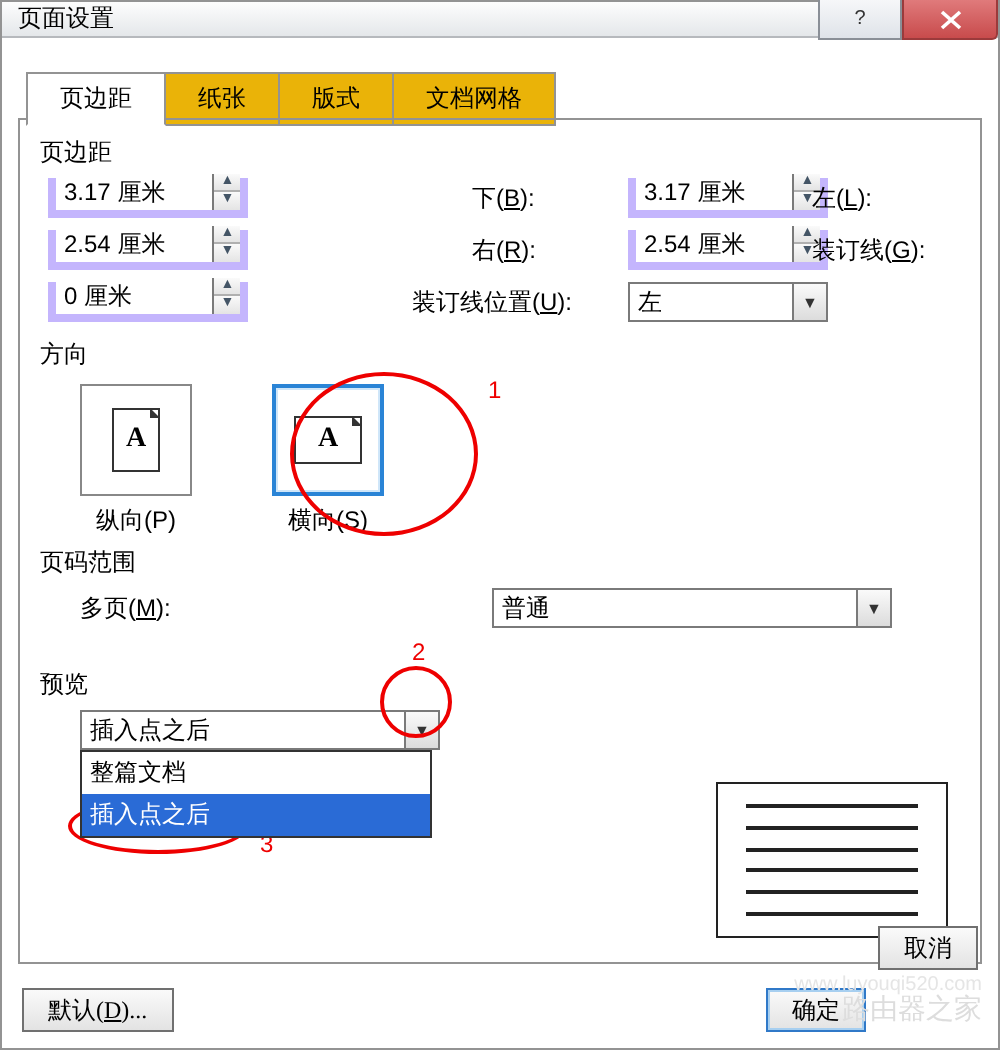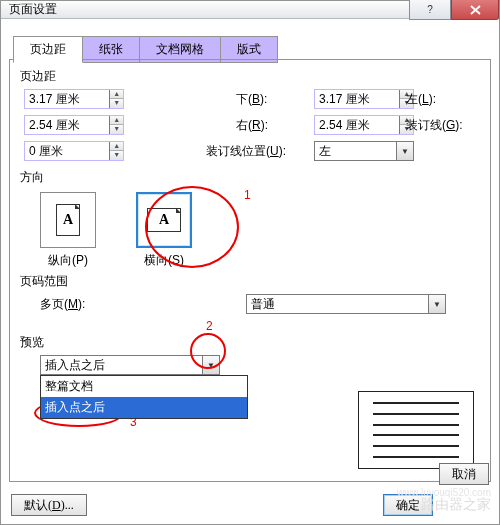--- a/index.html
+++ b/index.html
@@ -53,21 +53,21 @@
     left: 8px; right: 8px; top: 34px; bottom: 8px;
   }
   .tabs {
     display: flex;
     gap: 0;
     padding-left: 4px;
   }
   .tab {
     padding: 4px 16px 4px 16px;
     border: 1px solid #939393;
-    background: #c4b5fd;
+    background: #eab308;
     margin-right: -1px;
     position: relative;
     top: 1px;
   }
   .tab.active {
     background: #fff;
     border-bottom: 1px solid #fff;
     z-index: 2;
   }
   .tabpanel {
@@ -81,21 +81,21 @@
     display: grid;
     grid-template-columns: 72px 110px 30px 78px 92px 110px;
     row-gap: 6px;
     align-items: center;
     margin-left: 4px;
   }
   .lbl { white-space: nowrap; }
   .under { text-decoration: underline; }
   .spin {
     display: flex; align-items: flex-end;
-    border: 1px solid #c4b5fd;
+    border: 4px solid #c4b5fd;
     height: 20px; background: #fff;
     width: 100px;
   }
   .spin input {
     border: none; outline: none; width: 100%;
     font-size: 12px; padding: 2px 4px;
     font-family: inherit;
   }
   .spinbtns {
     width: 16px; display: flex; flex-direction: column;
@@ -161,21 +161,21 @@
     border: 1.5px solid #222;
     background: #fff;
     padding: 10px 14px;
     display: flex; flex-direction: column; justify-content: space-between;
   }
   .preview-box div { height: 2px; background: #222; }
   .apply-combo-wrap {
     margin: 2px 0 0 20px; position: relative; width: 180px;
   }
   .dropdown-list {
-    position: absolute; left: 0; top: 20px; width: 208px;
+    position: absolute; left: 0; top: 20px; width: 176px;
     border: 1px solid #333; background: #fff; z-index: 5;
   }
   .dropdown-list .opt { padding: 2px 4px; }
   .dropdown-list .opt.sel { background: #2a6bd6; color: #fff; }
   .footer {
     position: absolute; left: 0; right: 0; bottom: 0;
     height: 28px; display: flex; justify-content: space-between;
     align-items: flex-end; padding: 0 2px; font-family: Liberation Serif, serif;
   }
   .btn {
@@ -222,22 +222,22 @@
           <path d="M1 1 L10 9 M10 1 L1 9" stroke="#fff" stroke-width="1.8"></path>
         </svg>
       </div>
     </div>
   </div>
 
   <div class="content">
     <div class="tabs">
       <div class="tab active">页边距</div>
       <div class="tab">纸张</div>
+      <div class="tab">版式</div>
       <div class="tab">文档网格</div>
-      <div class="tab">版式</div>
     </div>
 
     <div class="tabpanel">
 
       <div class="group-label">页边距</div>
       <div class="margins-grid">
         <div class="spin">
           <input value="3.17 厘米" style="">
           <div class="spinbtns">
               <div>▲</div>

